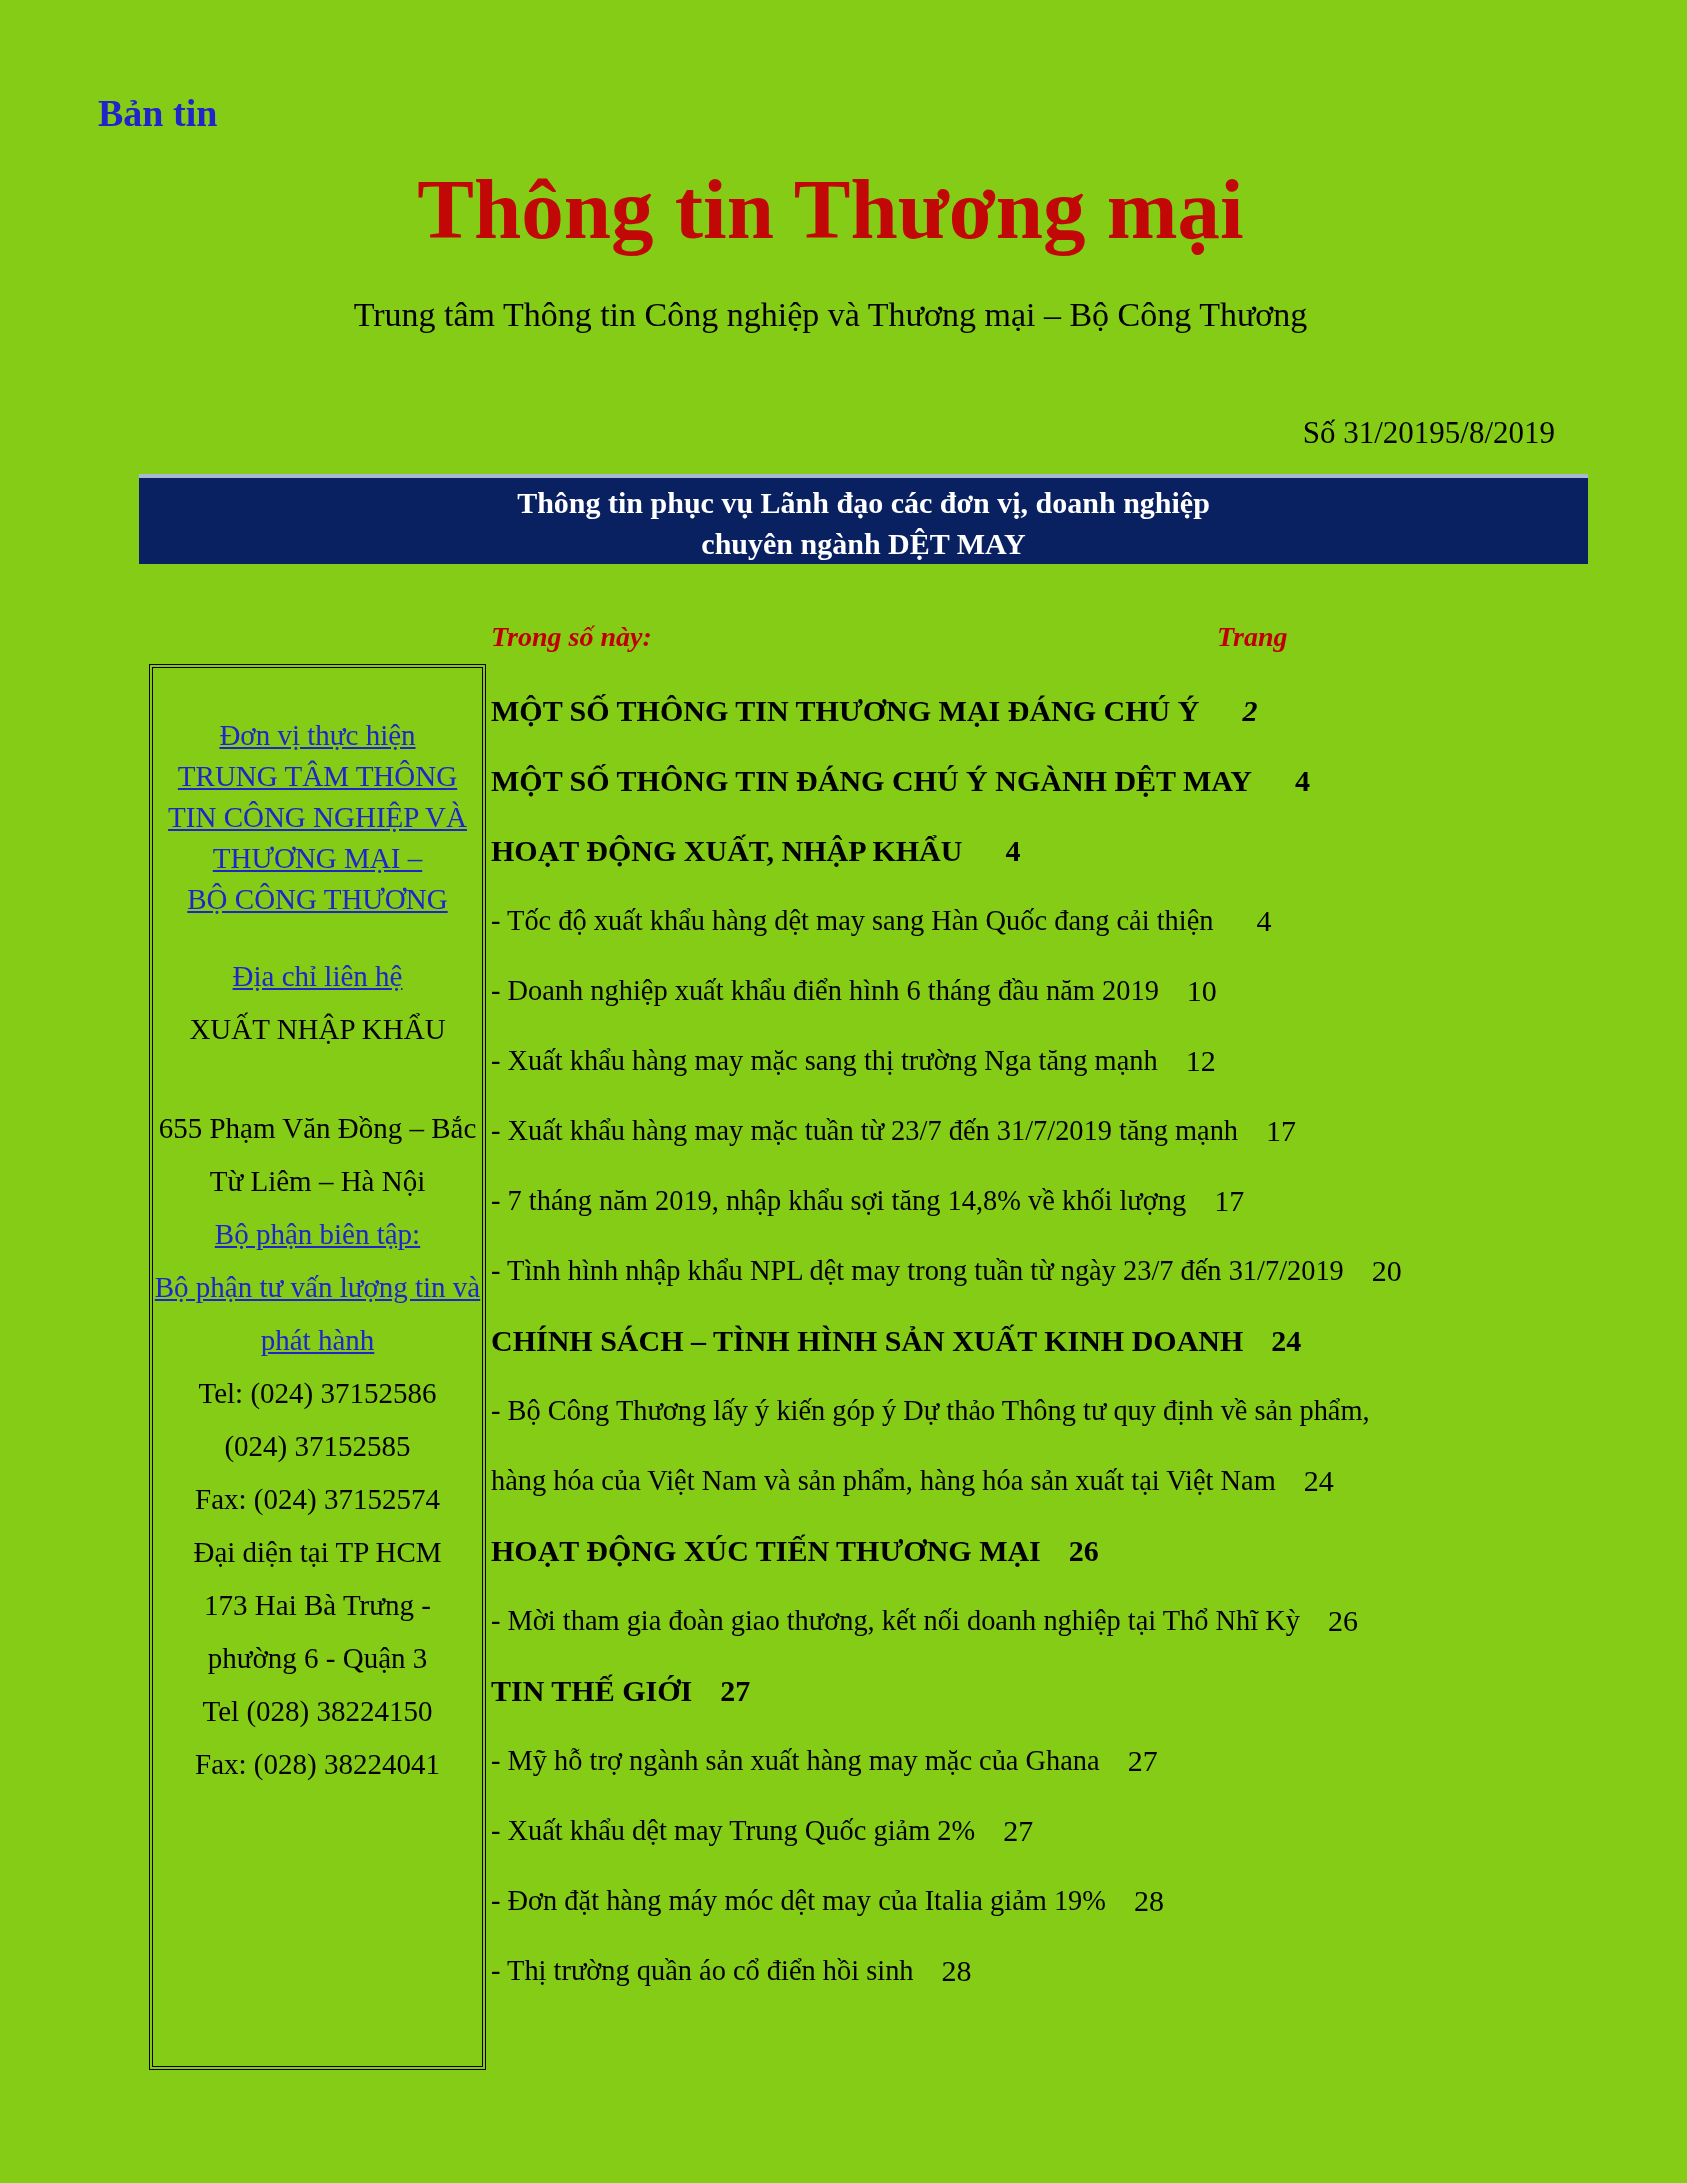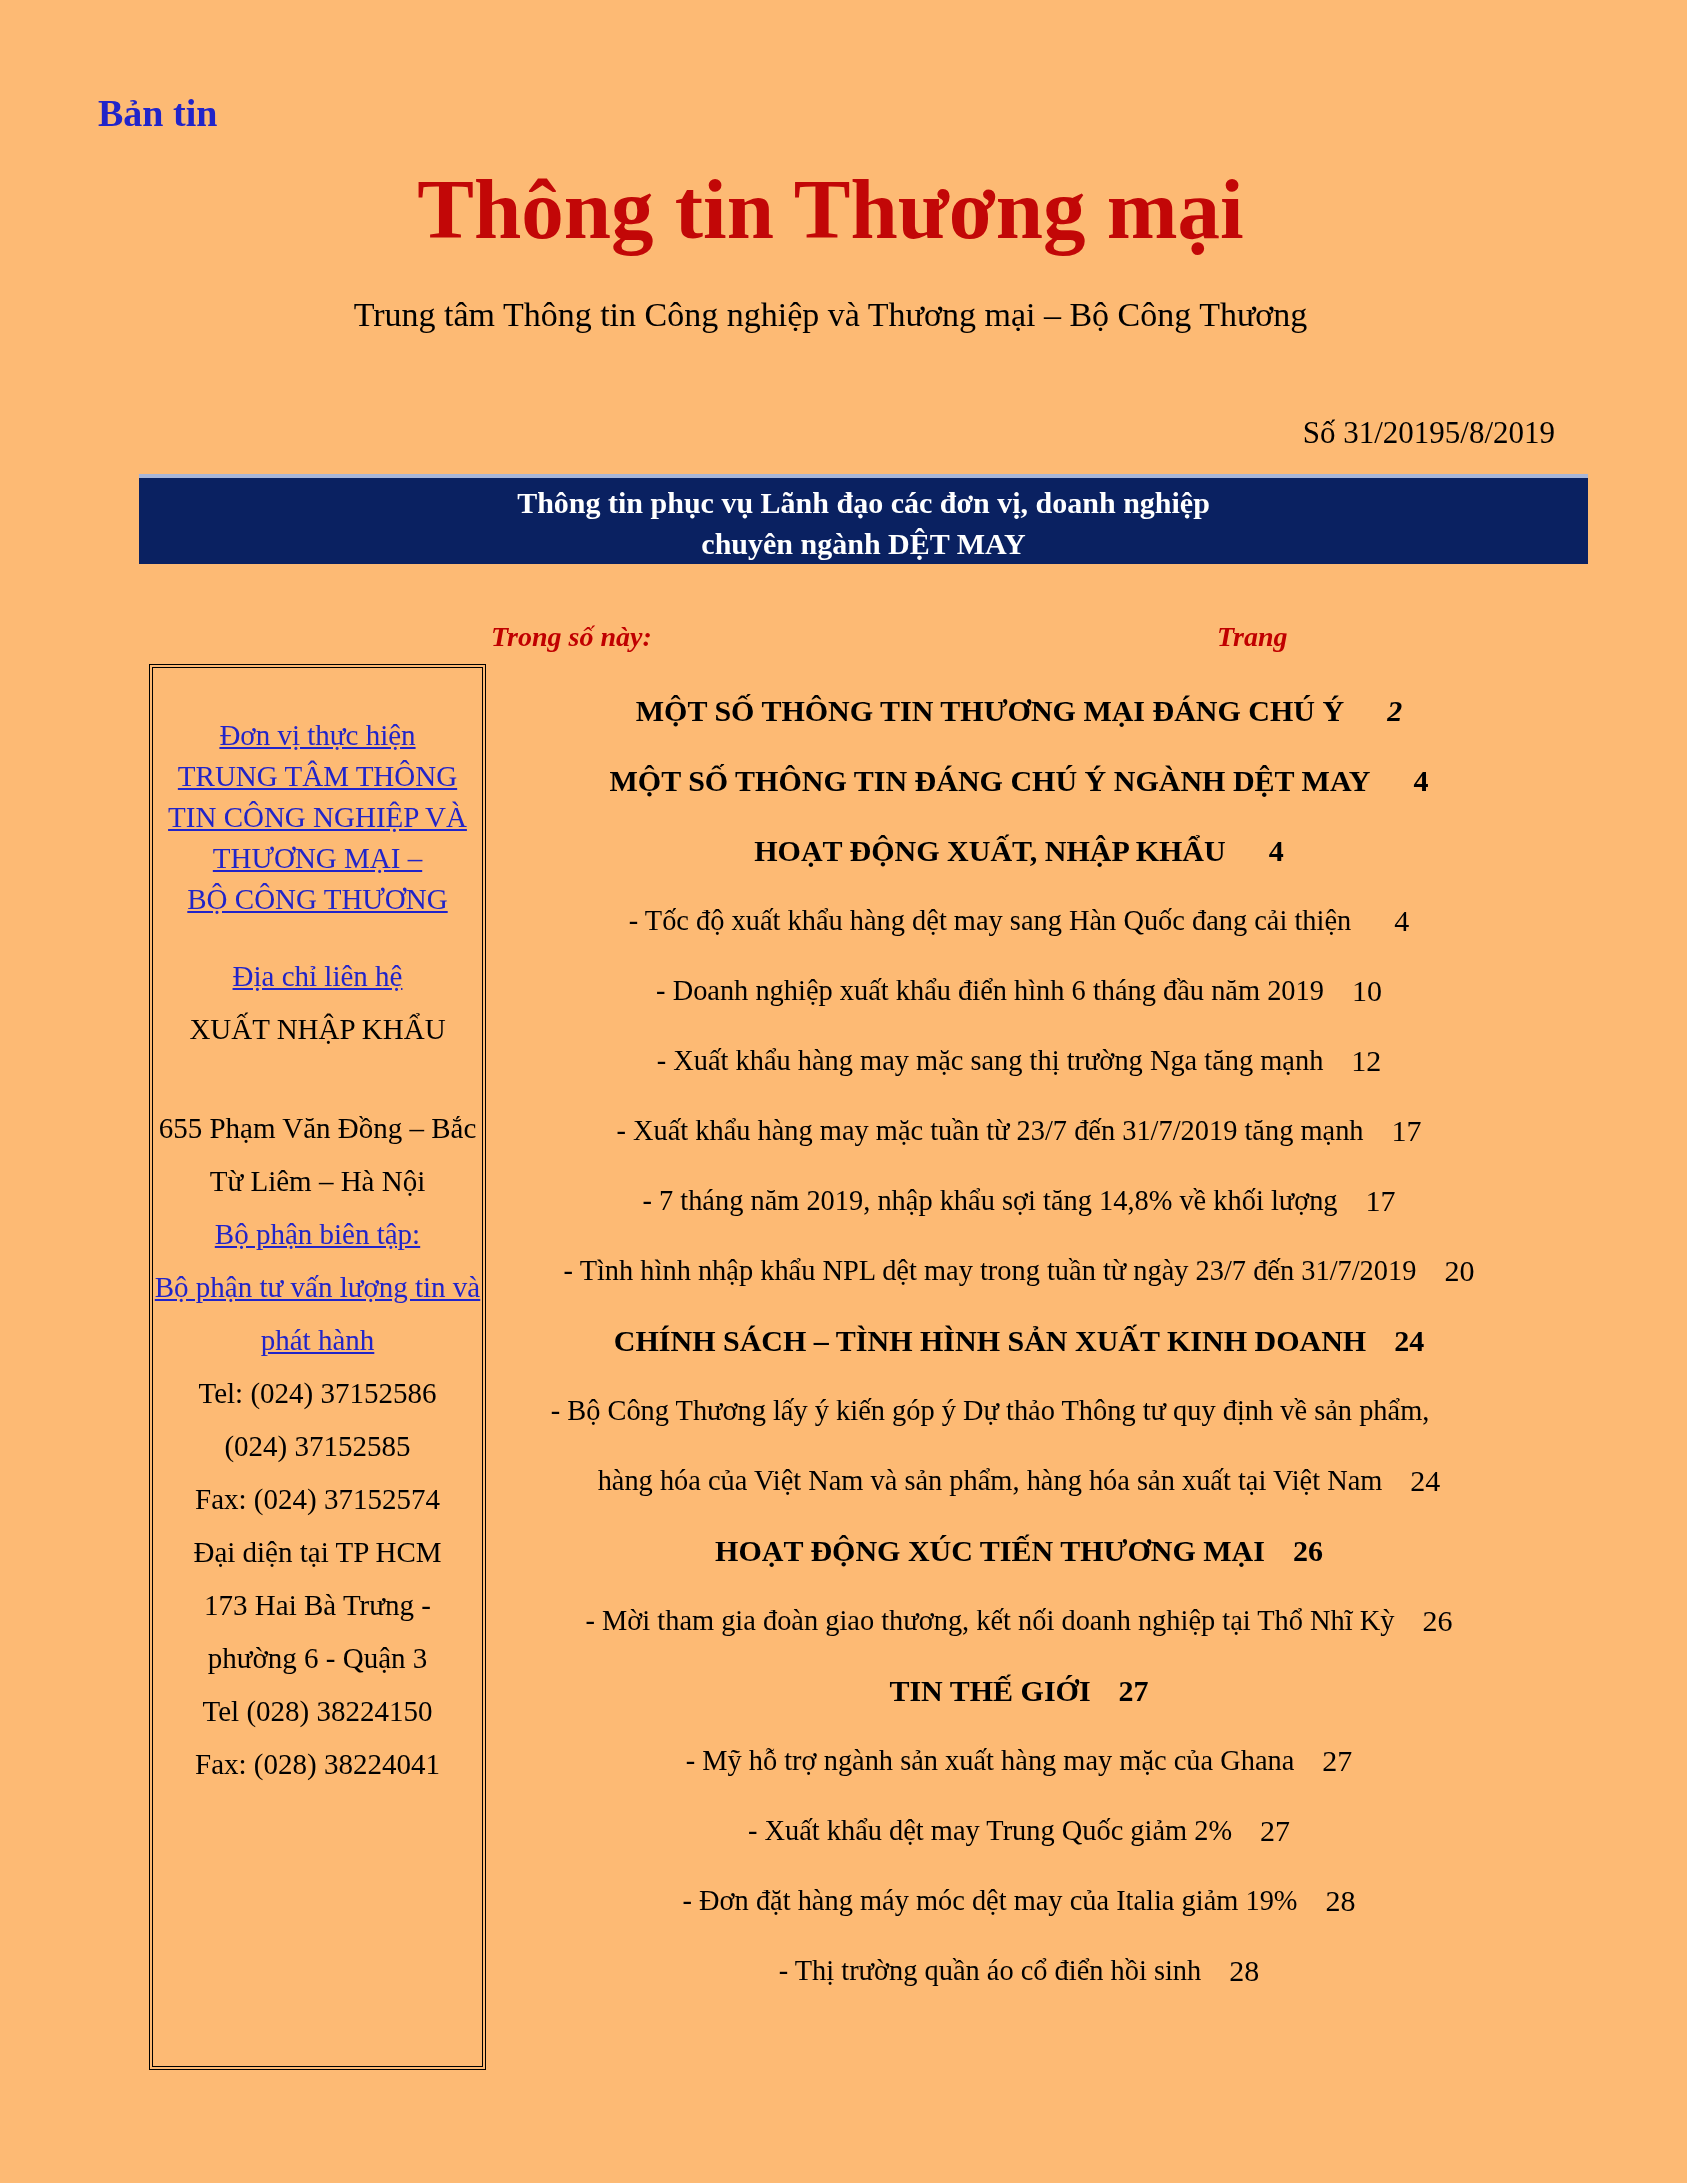--- a/index.html
+++ b/index.html
@@ -1,19 +1,19 @@
 <!DOCTYPE html>
 <html style="font-size:10.6px"><head>
 <meta charset="utf-8">
 <style>
   html,body{margin:0;padding:0;background:#e8e8e8;}
   .page{
     position:relative;
     width:1687px;height:2183px;
-    background:#fdba74;
+    background:#84cc16;
     font-family:"Liberation Serif","DejaVu Serif",serif;
     color:#000;
     overflow:hidden;
   }
   
   .kicker{
     position:absolute;left:98px;top:91px;
     font-size:38px;font-weight:bold;color:#2124c9;
   }
   .main-title{
@@ -56,21 +56,21 @@
   .side-line{line-height:53px;}
   .side-line.tight{line-height:41px;}
   .blue{color:#2124c9;text-decoration:underline;}
   .gap-md{margin-top:30px;}
   .gap-lg{margin-top:46px;}
   
   .toc{
     position:absolute;left:491px;top:676px;width:1097px;
   }
   .toc-row{
-    height:70px;display:flex;justify-content:center;align-items:center;
+    height:70px;display:flex;justify-content:flex-start;align-items:center;
   }
   .toc-text{font-size:28.4px;}
   .toc-row.hdr .toc-text{font-size:30px;font-weight:bold;}
   .toc-page{
     flex:0 0 99px;text-align:right;padding-right:41px;
     font-size:30px;box-sizing:border-box;
   }
   .toc-row.hdr .toc-page{font-weight:bold;}
   .toc-page.it{font-style:italic;}
 </style>

